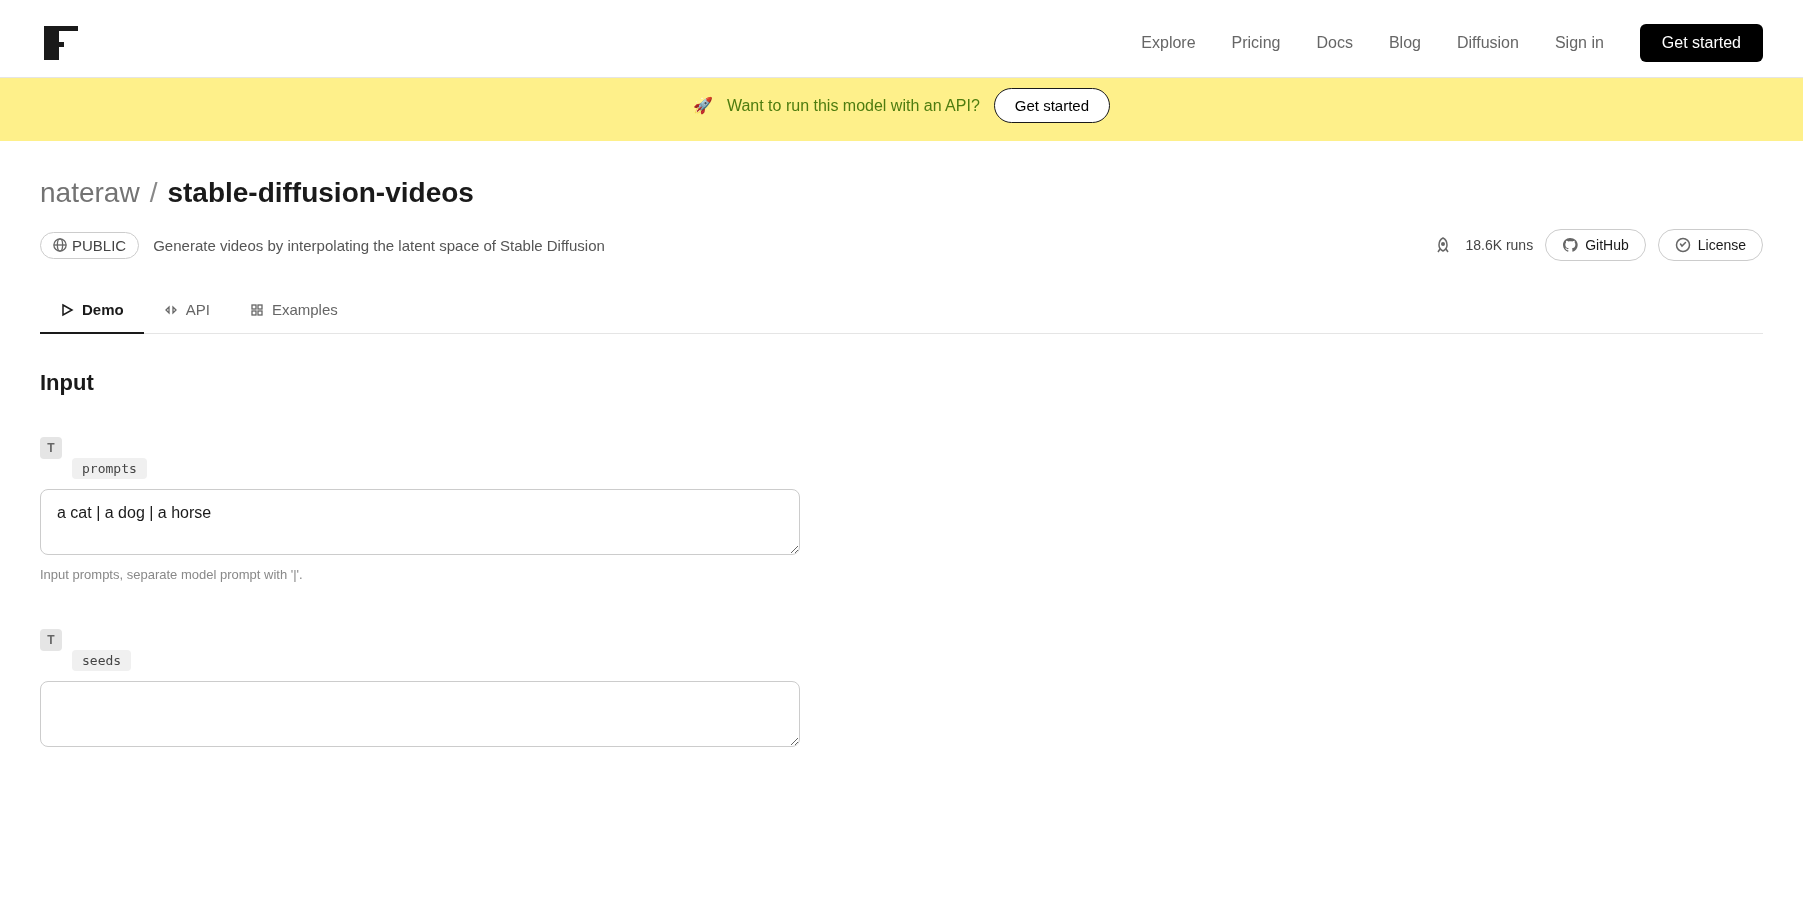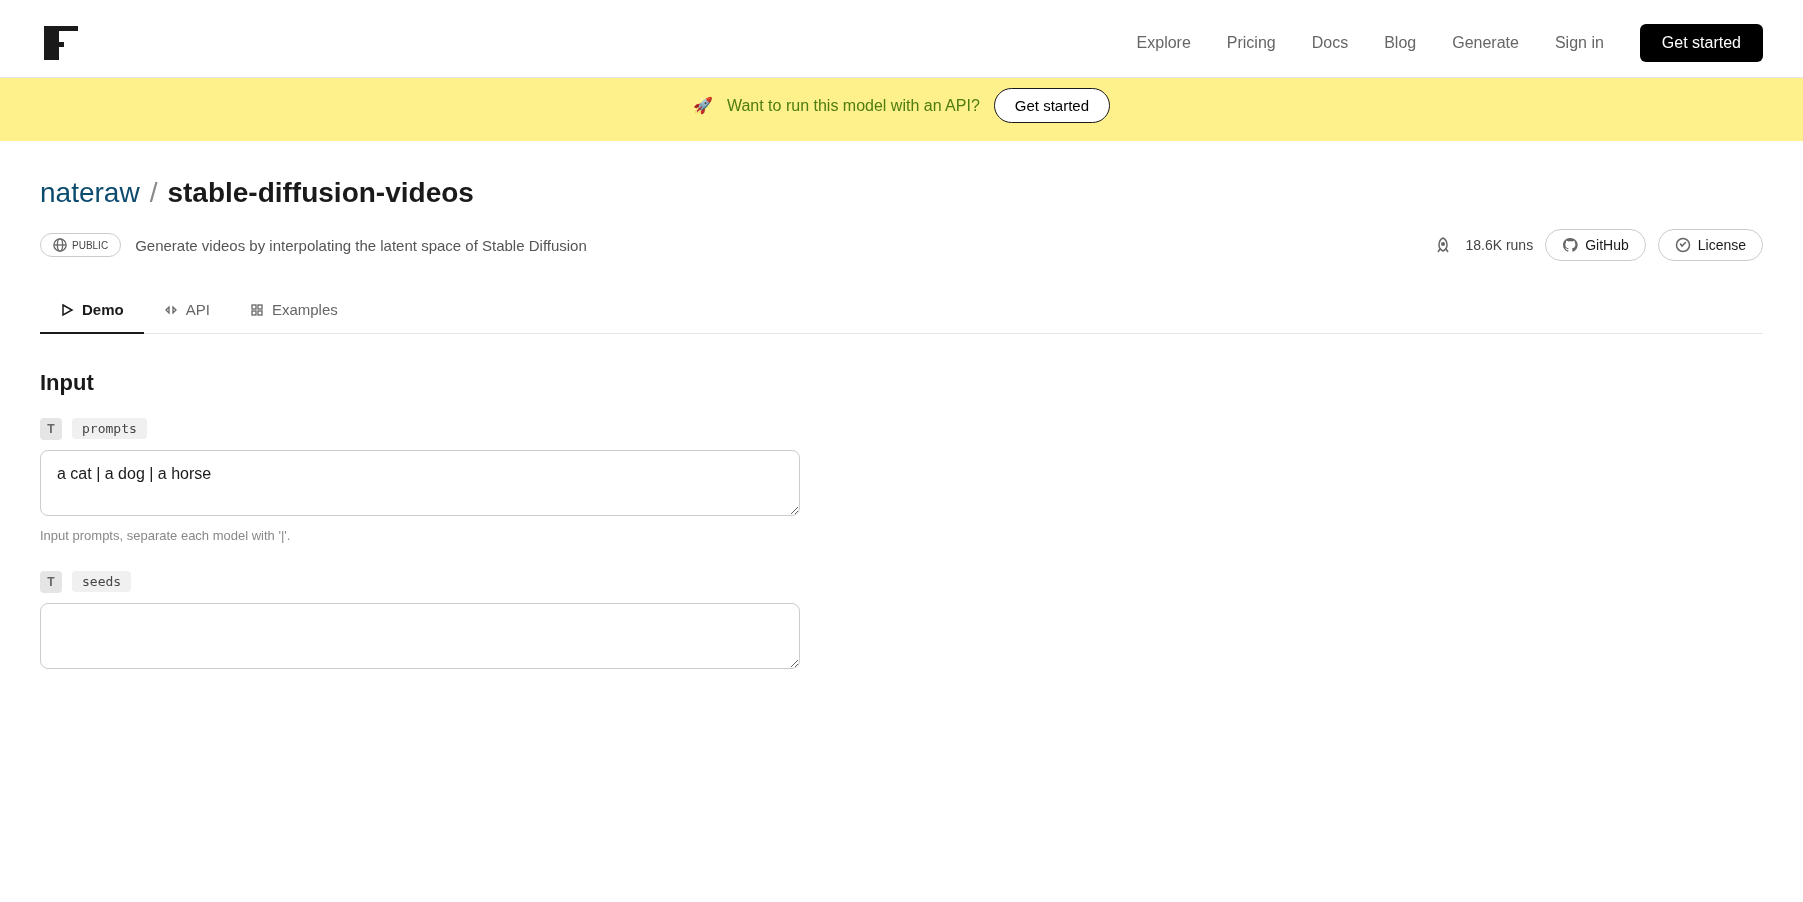--- a/index.html
+++ b/index.html
@@ -33,31 +33,31 @@
     .btn-banner {
       background: #fff; border: 1.5px solid #1a1a1a; border-radius: 999px;
       padding: 8px 20px; font-size: 15px; cursor: pointer; font-weight: 500;
     }
 
     
     .page-content { padding: 36px 40px 0; }
 
     
     .breadcrumb { display: flex; align-items: center; gap: 10px; margin-bottom: 20px; }
-    .breadcrumb-owner { font-size: 28px; color: #0c4a6e; font-weight: 400; }
+    .breadcrumb-owner { font-size: 28px; color: #737373; font-weight: 400; }
     .breadcrumb-sep { font-size: 28px; color: #888; font-weight: 300; }
     .breadcrumb-model { font-size: 28px; color: #1a1a1a; font-weight: 600; }
 
     
     .model-meta { display: flex; align-items: center; justify-content: space-between; margin-bottom: 28px; }
     .model-meta-left { display: flex; align-items: center; gap: 14px; }
     .badge-public {
       display: flex; align-items: center; gap: 5px;
       border: 1.5px solid #ccc; border-radius: 999px;
-      padding: 4px 12px; font-size: 10px; color: #444; font-weight: 500;
+      padding: 4px 12px; font-size: 15px; color: #444; font-weight: 500;
     }
     .badge-public svg { width: 14px; height: 14px; }
     .model-desc { font-size: 15px; color: #555; }
     .model-meta-right { display: flex; align-items: center; gap: 12px; }
     .runs-badge {
       display: flex; align-items: center; gap: 13px;
       font-size: 14px; color: #444;
     }
     .runs-badge svg { width: 18px; height: 18px; }
     .btn-outline {
@@ -87,21 +87,21 @@
 
     
     .field-label-row { display: flex; align-items: center; gap: 10px; margin-bottom: 10px; }
     .field-type-icon {
       width: 22px; height: 22px; background: #e5e5e5; border-radius: 4px;
       display: flex; align-items: center; justify-content: center;
       font-size: 12px; color: #666; font-weight: 700;
     }
     .field-name {
       background: #f0f0f0; border-radius: 4px;
-      padding: 3px 10px; font-size: 13px; color: #444; font-family: monospace;
+      padding: 3px 10px; font-size: 13px; color: #444; font-family: monospace; margin-top: 40px;
     }
 
     
     .text-input {
       width: 100%; border: 1.5px solid #ccc; border-radius: 8px;
       padding: 14px 16px; font-size: 16px; color: #1a1a1a;
       outline: none; resize: vertical; font-family: inherit;
       margin-bottom: 8px;
     }
     .field-hint { font-size: 13px; color: #888; margin-bottom: 28px; }
@@ -154,21 +154,21 @@
       <rect x="4" y="4" width="15" height="34" fill="#1a1a1a"></rect>
       <rect x="4" y="4" width="34" height="5" fill="#1a1a1a"></rect>
       <rect x="4" y="20" width="20" height="5" fill="#1a1a1a"></rect>
     </svg>
   </div>
   <div class="nav-links">
     <a>Explore</a>
     <a>Pricing</a>
     <a>Docs</a>
     <a>Blog</a>
-    <a>Generate</a>
+    <a>Diffusion</a>
     <a class="nav-signin">Sign in</a>
     <button class="btn-get-started-nav">Get started</button>
   </div>
 </nav>
 
 <div class="banner">
   <span>🚀</span>
   <span class="banner-text">Want to run this model with an API?</span>
   <button class="btn-banner">Get started</button>
 </div>
@@ -247,21 +247,21 @@
 
     <div class="col-input">
       <h2 class="section-title">Input</h2>
 
       
       <div class="field-label-row">
         <div class="field-type-icon">T</div>
         <span class="field-name">prompts</span>
       </div>
       <textarea class="text-input" rows="2" placeholder="Input prompts, separate each prompt with '|'." style="">a cat | a dog | a horse</textarea>
-      <div class="field-hint">Input prompts, separate each model with '|'.</div>
+      <div class="field-hint">Input prompts, separate model prompt with '|'.</div>
 
       
       <div class="field-label-row">
         <div class="field-type-icon">T</div>
         <span class="field-name">seeds</span>
       </div>
       <textarea class="text-input" rows="2" style="margin-bottom: 0px;"></textarea>
     </div>
 
 

